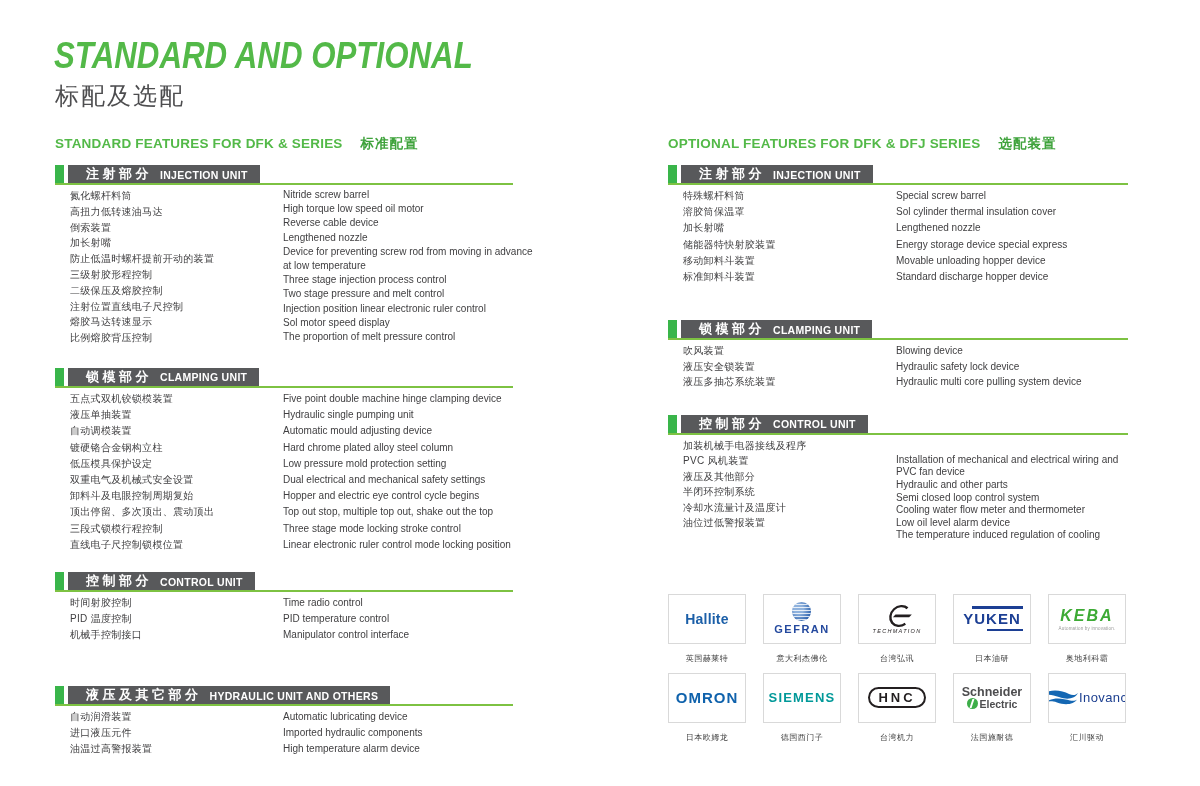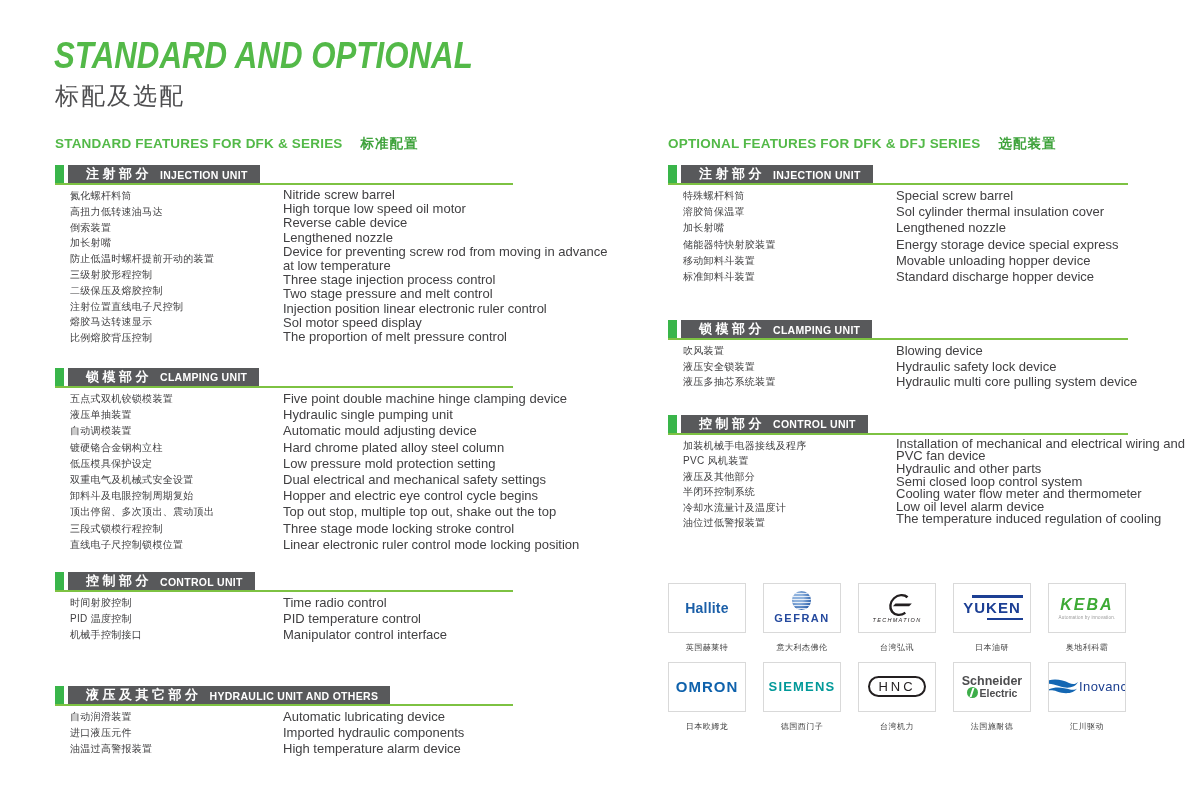--- a/index.html
+++ b/index.html
@@ -27,21 +27,21 @@
   .sec-sq{width:9px;background:var(--sq);margin-right:4px;flex:0 0 auto}
   .sec-bar{display:flex;align-items:center;background:var(--bar);color:#fff;padding:0 12px 0 18px;gap:8px;white-space:nowrap}
   .sec-bar .bar-zh{font-size:13px;font-weight:700;letter-spacing:3.5px}
   .sec-bar .bar-en{font-size:10.5px;font-weight:700;letter-spacing:.3px;padding-top:1px}
 
   .sec-body{display:flex;padding:3px 0 0 15px}
   .zh-col{width:213px;flex:0 0 auto}
   .en-col{flex:1 1 auto}
   .f-line{font-size:10px;color:var(--txt);white-space:nowrap}
   .zh-col .f-line{font-size:10px;letter-spacing:.3px}
-  .en-col .f-line{font-size:13px}
+  .en-col .f-line{font-size:10px}
 
   .brands{display:flex;flex-wrap:wrap;column-gap:17px;margin-top:52px;width:460px}
   .brand-cell{width:78px;margin-bottom:9px}
   .brand-box{width:78px;height:50px;border:1px solid #d9d9d9;background:#fff;display:flex;
              flex-direction:column;align-items:center;justify-content:center;overflow:hidden}
   .brand-caption{font-size:8px;color:#3f3f3f;text-align:center;margin-top:9px;letter-spacing:.5px}
 
   
   .lg-hallite{position:relative;font-weight:700;color:#1b5fa8;font-size:14px;letter-spacing:.2px}
 
@@ -59,21 +59,21 @@
   .lg-yuken{position:relative;color:#1c3f94;font-weight:900;font-size:15px;letter-spacing:1px;padding:4px 2px}
   .yk-top{position:absolute;top:0;left:11px;right:0;height:2.5px;background:#1c3f94}
   .yk-bot{position:absolute;bottom:0;left:26px;right:0;height:2.5px;background:#1c3f94}
 
   .lg-keba{display:flex;flex-direction:column;align-items:center}
   .keba-name{color:#3daa35;font-weight:900;font-style:italic;font-size:16px;letter-spacing:2px}
   .keba-tag{font-size:4.5px;color:#999;margin-top:1px;letter-spacing:.2px}
 
   .lg-omron{color:#0f62ac;font-weight:900;font-size:15px;letter-spacing:1px}
   .lg-siemens{color:#019999;font-weight:800;font-size:13px;letter-spacing:1.2px}
-  .lg-hnc{border:2.2px solid #231f20;border-radius:13px;padding:1px 8px;font-weight:400;font-size:13px;letter-spacing:3px;color:#231f20}
+  .lg-hnc{border:2.2px solid #231f20;border-radius:13px;padding:1px 8px;font-weight:700;font-size:13px;letter-spacing:3px;color:#231f20}
 
   .lg-schneider{display:flex;flex-direction:column;align-items:center}
   .sch-l1{color:#4d4d4f;font-weight:700;font-size:12.5px}
   .sch-l2{display:flex;align-items:flex-start;gap:2px;font-size:10.5px;color:#4d4d4f;font-weight:700;margin-top:-1px}
   .sch-icon{display:inline-block;width:11px;height:11px;border-radius:50%;background:#3dae49;position:relative;overflow:hidden}
   .sch-icon::after{content:'';position:absolute;left:4.5px;top:1px;width:2px;height:9px;background:#fff;transform:skewX(-18deg)}
 
   .lg-inovance{display:flex;flex-direction:row;align-items:center}
   .inv-name{color:#1b3e8f;font-size:13px;font-weight:500;letter-spacing:.4px;margin-top:-1px}
 </style>
@@ -270,21 +270,21 @@
           </div>
           <div class="sec-body">
             <div class="zh-col" style="line-height: 15.5px;">
               <div class="f-line">加装机械手电器接线及程序</div>
               <div class="f-line">PVC 风机装置</div>
               <div class="f-line">液压及其他部分</div>
               <div class="f-line">半闭环控制系统</div>
               <div class="f-line">冷却水流量计及温度计</div>
               <div class="f-line">油位过低警报装置</div>
             </div>
-            <div class="en-col" style="line-height: 12.6px;">
+            <div class="en-col" style="line-height: 12.6px; margin-top: 16px;">
               <div class="f-line">Installation of mechanical and electrical wiring and</div>
               <div class="f-line">PVC fan device</div>
               <div class="f-line">Hydraulic and other parts</div>
               <div class="f-line">Semi closed loop control system</div>
               <div class="f-line">Cooling water flow meter and thermometer</div>
               <div class="f-line">Low oil level alarm device</div>
               <div class="f-line">The temperature induced regulation of cooling</div>
             </div>
           </div>
         </div>

